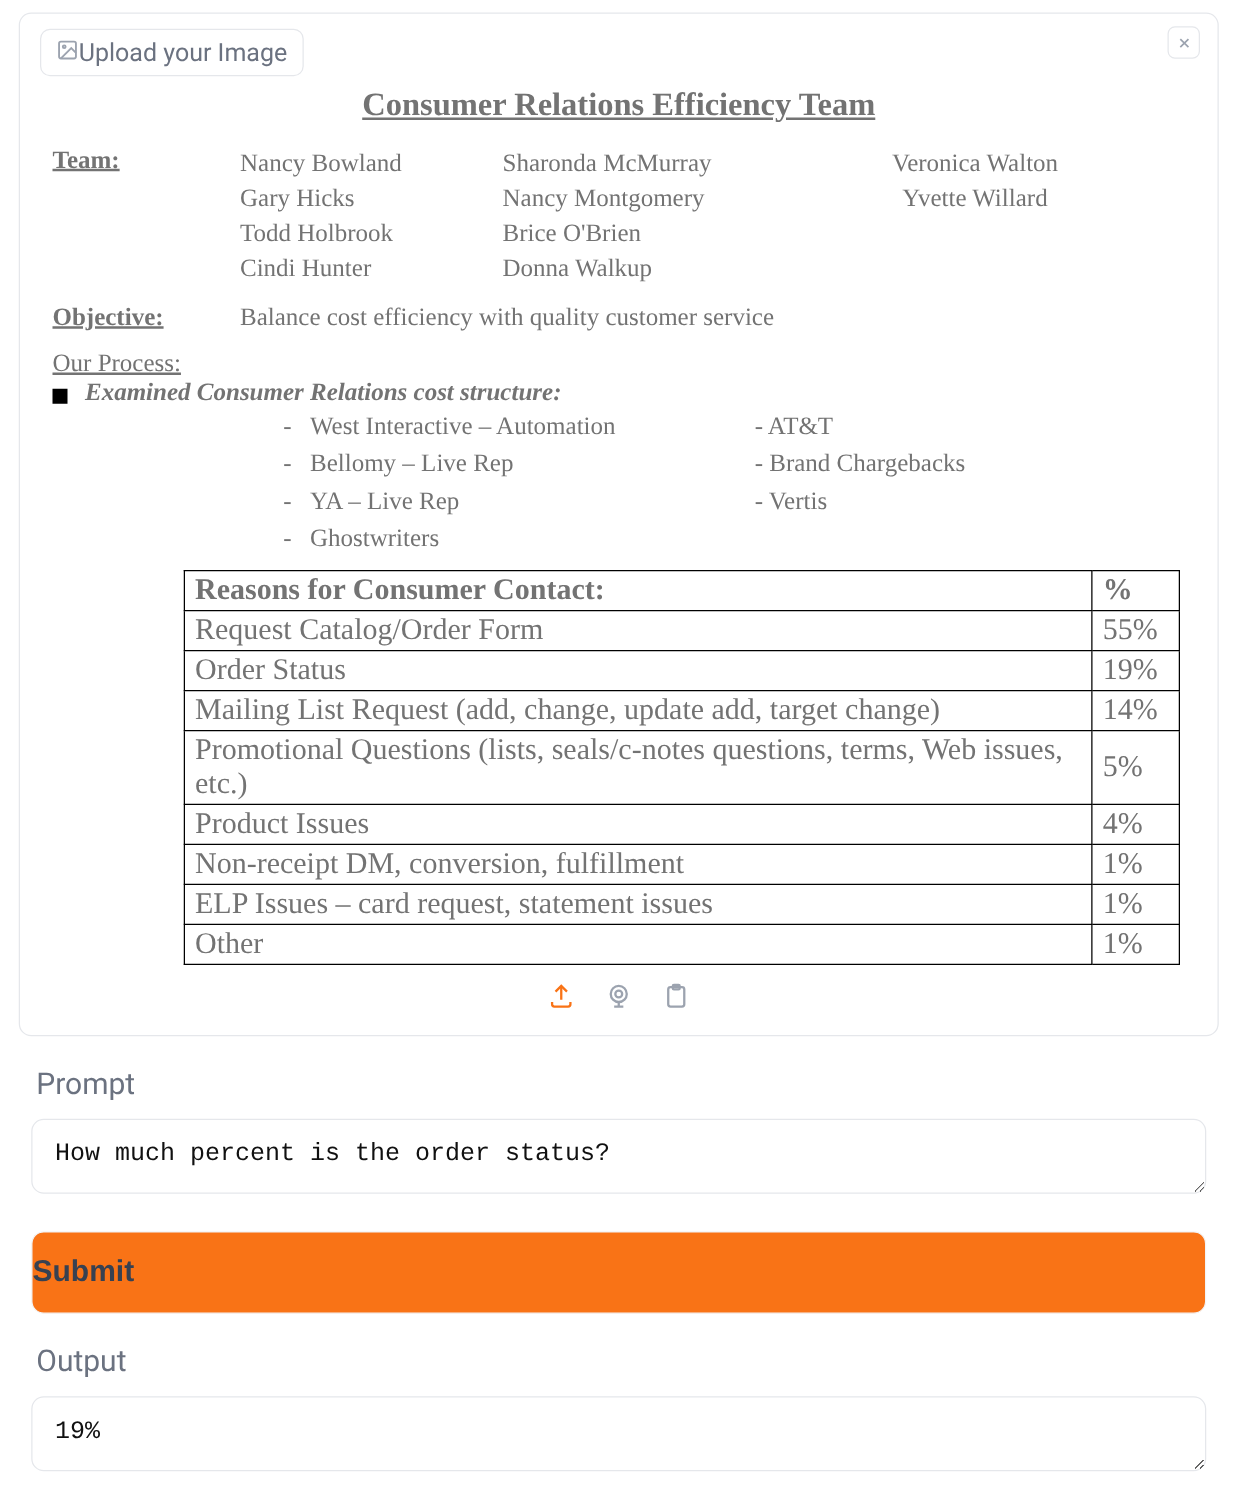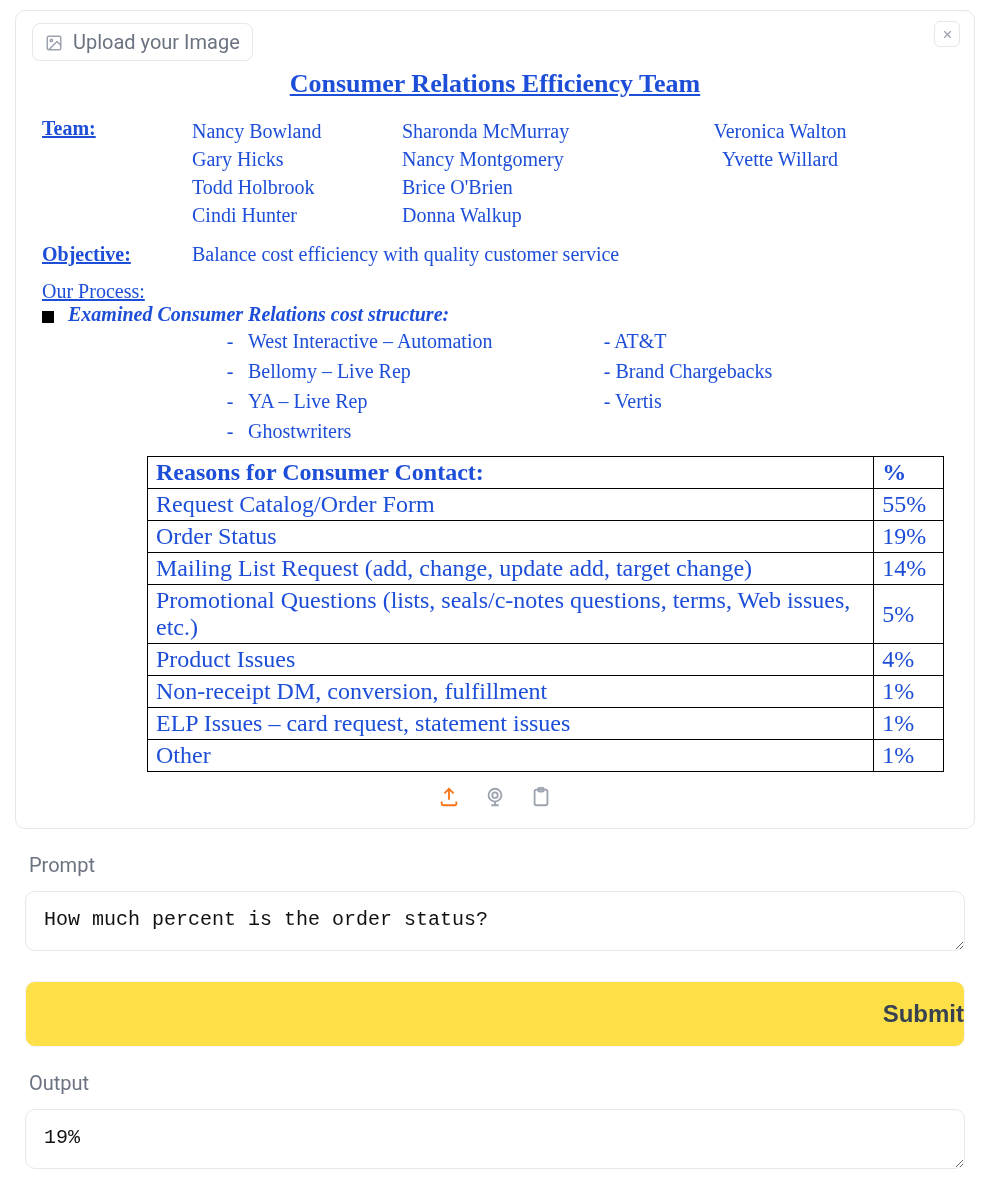--- a/index.html
+++ b/index.html
@@ -25,43 +25,42 @@
       color: #6b7280;
       font-size: 20px;
       font-weight: 400;
       margin-bottom: 8px;
     }
     .upload-btn-wrap {
       border: 1px solid #e5e7eb;
       border-radius: 8px;
       padding: 6px 12px;
       display: inline-flex;
-      align-items: center;
-      gap: 10px;
+      align-items: flex-start;
       cursor: pointer;
     }
     .image-icon {
       width: 18px; height: 18px; display:inline-block;
     }
     .close-btn {
       position: absolute;
       top: 10px;
       right: 14px;
       width: 26px; height: 26px;
       border: 1px solid #e5e7eb;
       border-radius: 6px;
       background: #fff;
       color: #9ca3af;
       font-size: 15px;
       display: flex; align-items: center; justify-content: center;
       cursor: pointer;
     }
     .doc {
       font-family: "Times New Roman", Times, serif;
-      color: #1d4ed8;
+      color: #737373;
       padding: 0 10px;
     }
     .doc-title {
       text-align: center;
       font-size: 26px;
       font-weight: bold;
       text-decoration: underline;
       margin-bottom: 18px;
     }
     .doc-row { display: flex; margin-bottom: 14px; font-size: 20px; }
@@ -95,50 +94,50 @@
       justify-content: center;
       gap: 24px;
       margin-top: 14px;
     }
     .action-icon {
       width: 22px; height: 22px;
       cursor: pointer;
     }
     .section-label {
       color: #6b7280;
-      font-size: 20px;
+      font-size: 24px;
       margin: 0 0 14px 14px;
     }
     .textarea {
       width: calc(100% - 20px);
       margin: 0 10px;
       border: 1px solid #e5e7eb;
       border-radius: 10px;
       padding: 16px 18px;
       font-size: 20px;
       font-family: Liberation Mono, monospace;
       resize: both;
       min-height: 60px;
       color: #111;
       background:#fff;
     }
     .textarea-wrap { position: relative; padding-bottom: 4px;}
     .submit-btn {
       width: calc(100% - 20px);
       margin: 8px 10px 24px 10px;
-      background: #fde047;
+      background: #f97316;
       border: 1px solid #f3f4f6;
       border-radius: 10px;
       padding: 18px 0;
       font-size: 24px;
       font-weight: 600;
       color: #374151;
       cursor: pointer;
       display:block;
-      text-align:right;
+      text-align:left;
     }
     .prompt-block, .output-block { margin-bottom: 22px; }
   </style>
 </head>
 <body>
 
 <div class="card">
   <div class="upload-header">
     <div class="upload-btn-wrap">
       <span class="image-icon">

